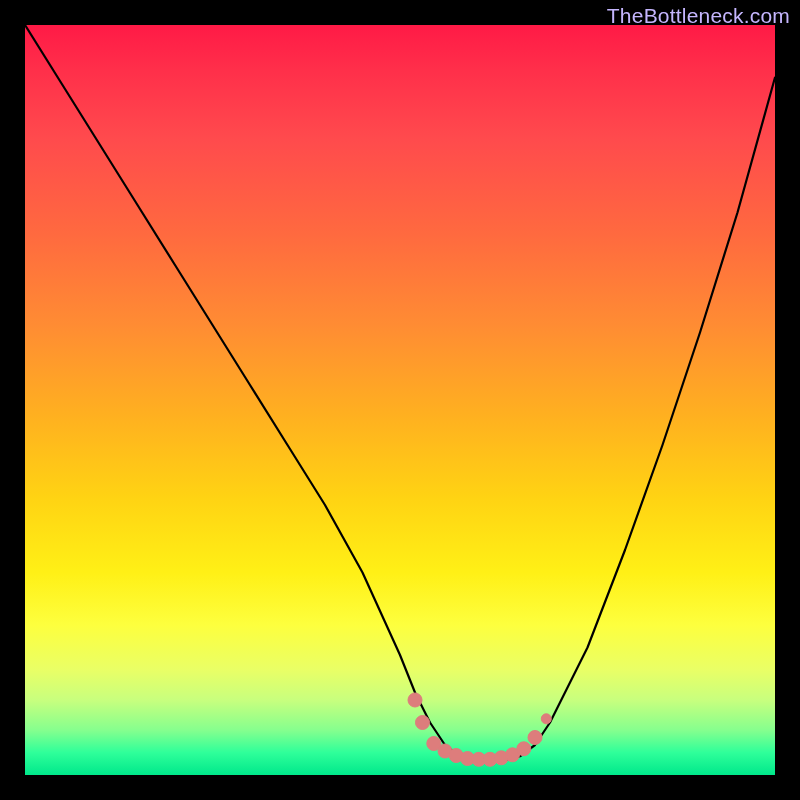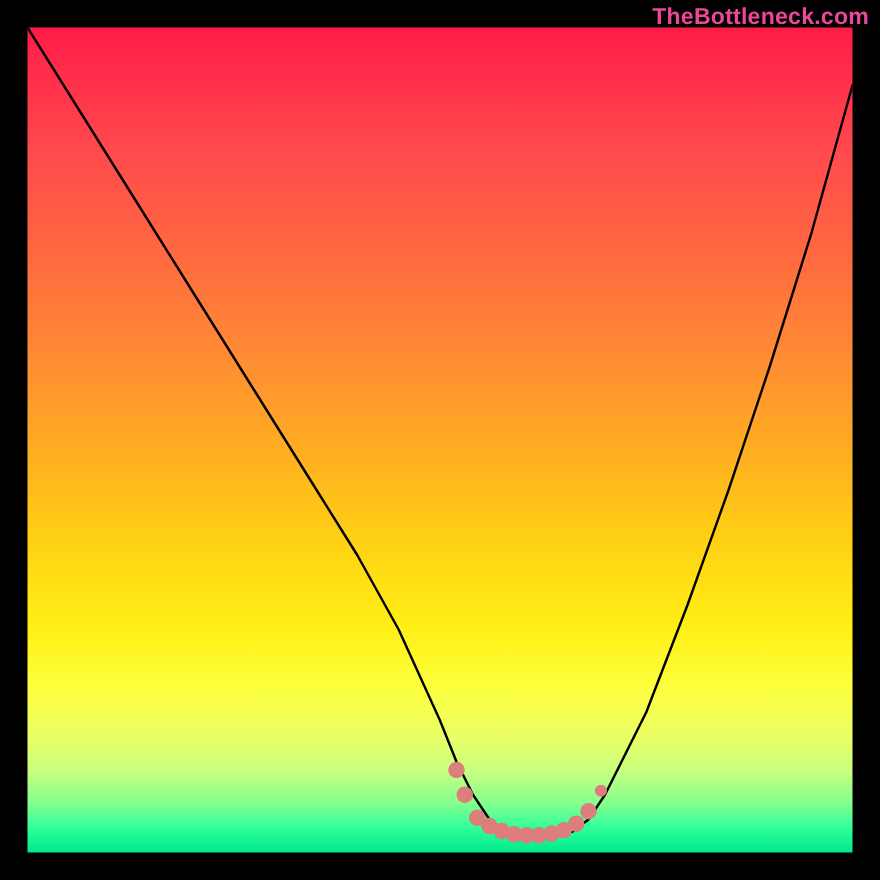--- a/index.html
+++ b/index.html
@@ -41,22 +41,22 @@
       #86ff8e 94%,
       #2fff9a 97%,
       #00e88b 100%
     );
   }
   .watermark {
     position: absolute;
     right: 10px;
     top: 4px;
     font-size: 21px;
-    font-weight: 700;
-    color: #ec4899;
+    font-weight: 400;
+    color: #c4b5fd;
     letter-spacing: 0.2px;
   }
   svg.curve {
     position: absolute;
     left: 0;
     top: 0;
   }
 </style>
 </head>
 <body>

